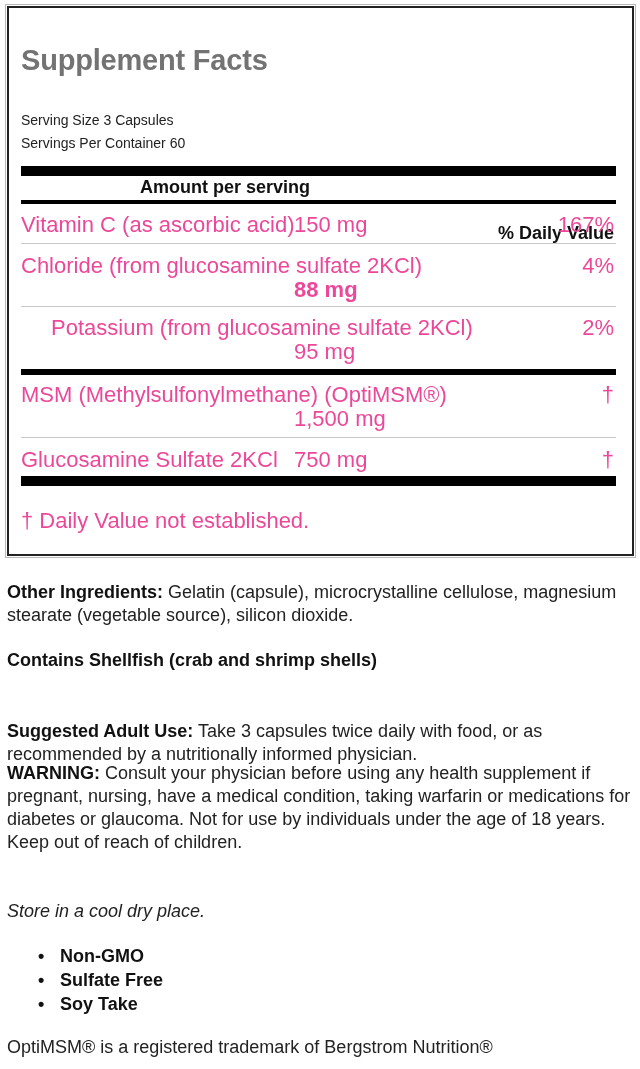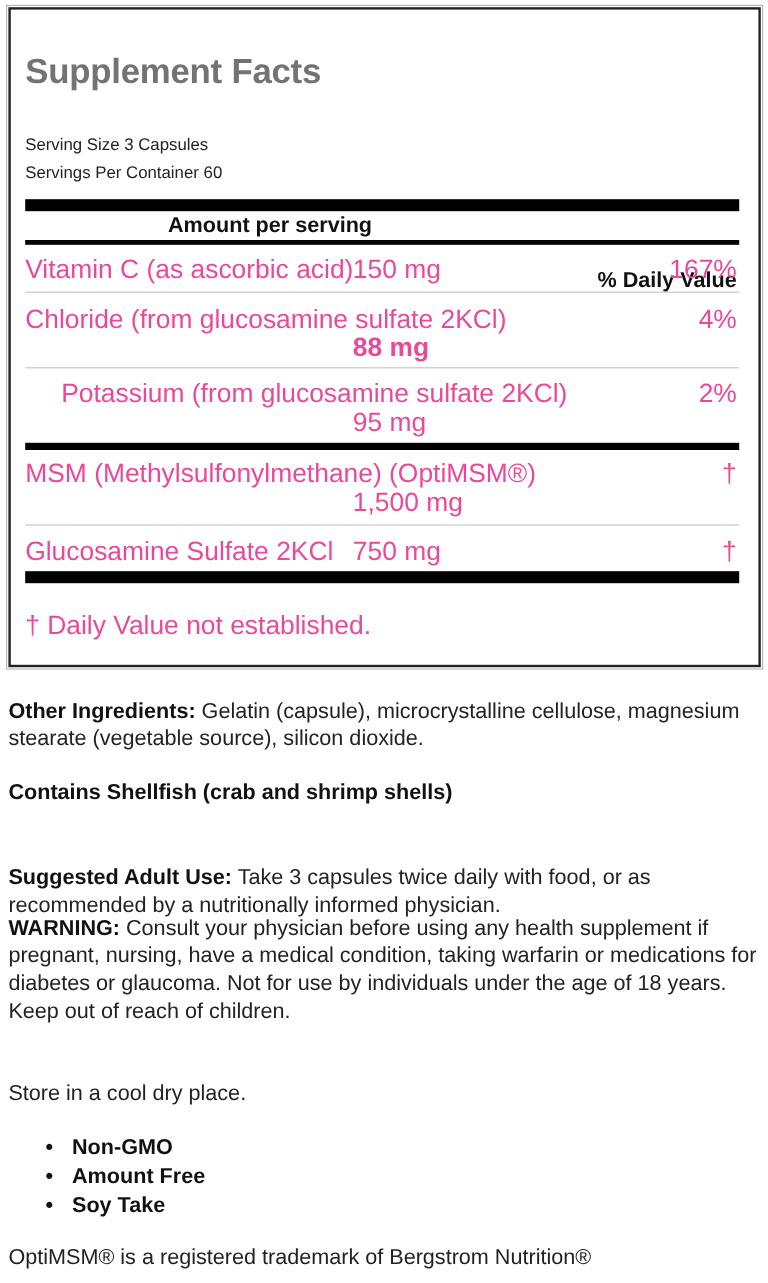--- a/index.html
+++ b/index.html
@@ -98,21 +98,21 @@
 <div class="para" style="top:649px; font-weight:bold; color:#111;">Contains Shellfish (crab and shrimp shells)</div>
 
 <div class="para" style="top:720px;">
   <b>Suggested Adult Use:</b><span> Take 3 capsules twice daily with food, or as recommended by a nutritionally informed physician.</span>
 </div>
 
 <div class="para" style="top:762px;">
   <b>WARNING:</b><span> Consult your physician before using any health supplement if pregnant, nursing, have a medical condition, taking warfarin or medications for diabetes or glaucoma. Not for use by individuals under the age of 18 years. Keep out of reach of children.</span>
 </div>
 
-<div class="para" style="top:900px;">Store in a cool dry place.</div>
+<div class="para" style="top:900px;font-style:italic;">Store in a cool dry place.</div>
 
 <ul class="bullets">
   <li><span class="dot">•</span><span>Non-GMO</span></li>
-  <li><span class="dot">•</span><span>Amount Free</span></li>
+  <li><span class="dot">•</span><span>Sulfate Free</span></li>
   <li><span class="dot">•</span><span>Soy Take</span></li>
 </ul>
 
 <div class="para" style="top:1036px;">OptiMSM® is a registered trademark of Bergstrom Nutrition®</div>
 
 </body></html>

